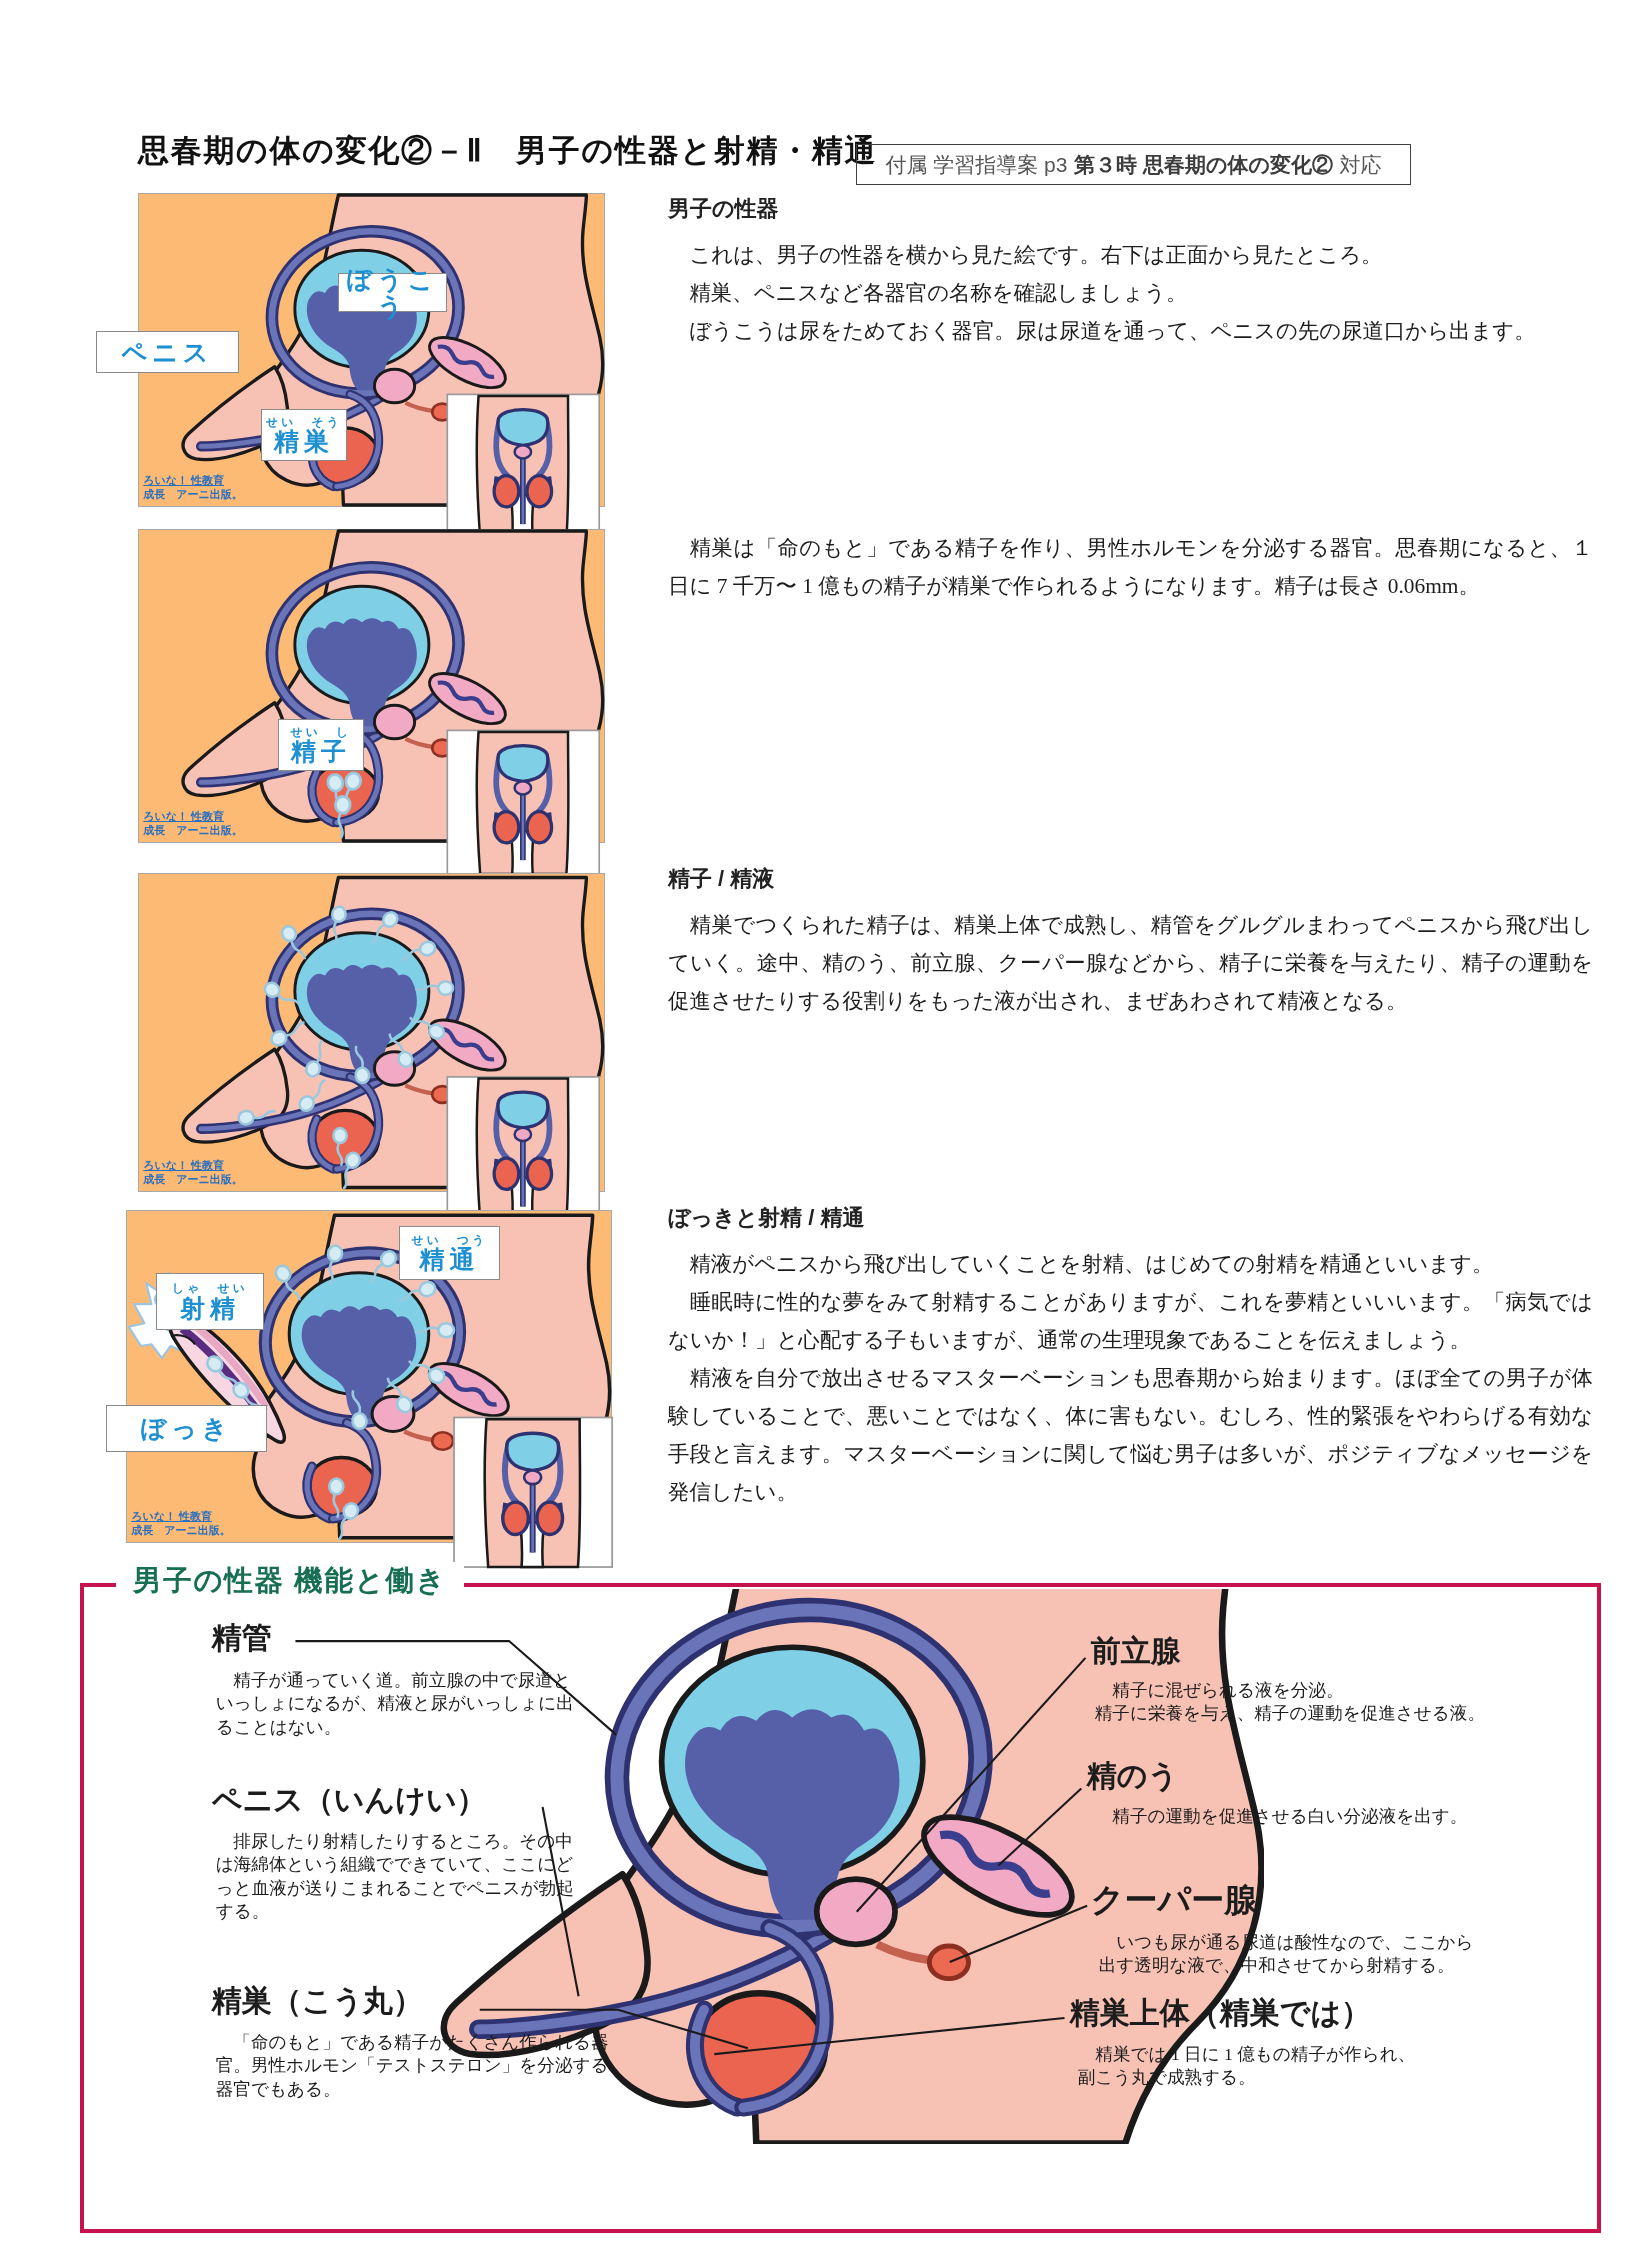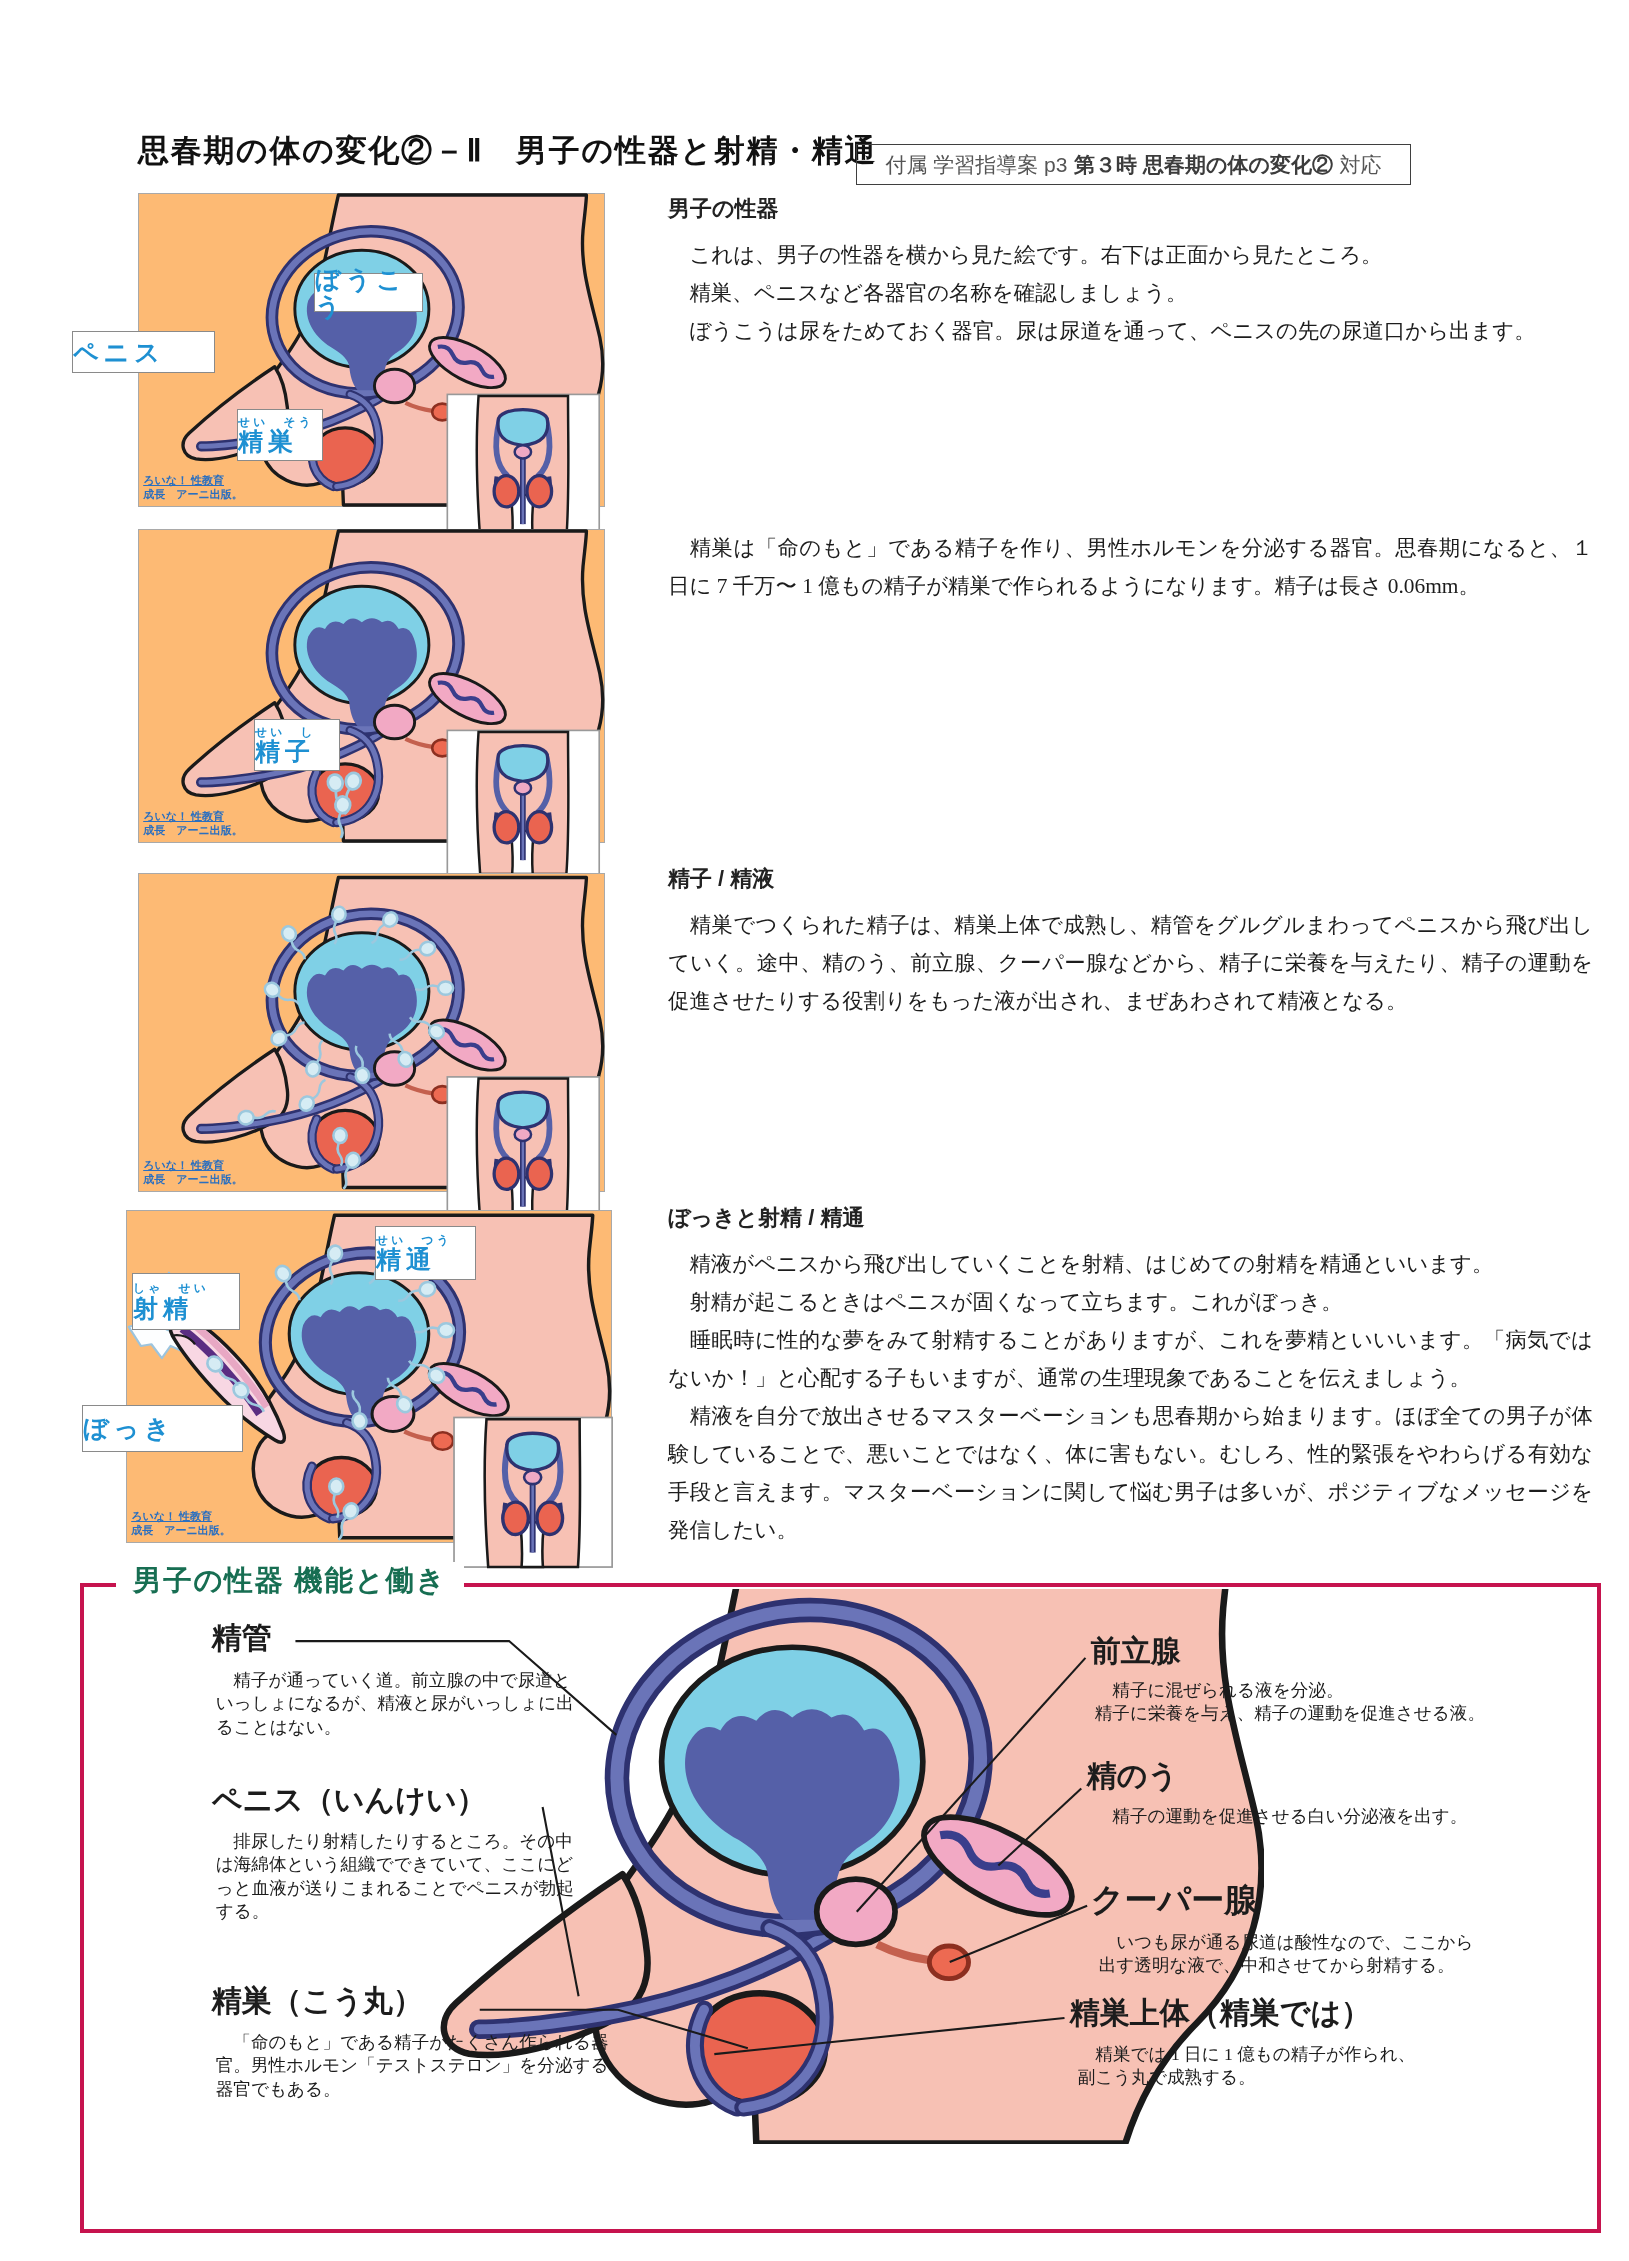--- a/index.html
+++ b/index.html
@@ -10,21 +10,21 @@
   #ref-box{position:absolute;left:856px;top:144px;width:553px;height:39px;border:1.7px solid #3f3f3f;
            display:flex;align-items:center;justify-content:center;font-size:21px;color:#555;white-space:nowrap;}
   #ref-box b{color:#3c3c3c;margin:0 6.7px;}
   
   .panel{position:absolute;background:#fdba74;border:1.3px solid #a9a9a9;}
   .fig{position:absolute;left:0;top:0;width:100%;height:100%;overflow:visible;}
   .logo{position:absolute;left:4.2px;bottom:5px;font-size:11px;line-height:13.4px;color:#2a6fc0;font-weight:bold;}
   .logo .l1{text-decoration:underline;}
   
   .dlabel{position:absolute;background:#fff;border:1.3px solid #8a8a8a;color:#1e90d2;font-weight:bold;
-          display:flex;flex-direction:column;justify-content:center;line-height:1.05;}
+          text-align:center;display:flex;flex-direction:column;justify-content:center;line-height:1.05;margin-left:24px;}
   .dlabel .furi{font-size:11.7px;letter-spacing:3.3px;}
   .dlabel .kanji{font-size:25px;letter-spacing:5px;}
   .dlabel.plain{font-size:25px;letter-spacing:5px;}
   
   .txt{position:absolute;left:668px;width:925px;}
   .txt h2{margin:0 0 11.7px 0;font-size:22px;font-weight:bold;color:#222;}
   .txt p{margin:0;font-size:21.4px;line-height:38px;color:#1c1c1c;
          font-family:"Liberation Serif",serif;text-align:justify;}
   
   #func-box{position:absolute;left:80px;top:1583px;width:1513px;height:642px;border:4.2px solid #c6134e;}
@@ -244,21 +244,20 @@
   </section>
 
   <section class="txt" style="top:864px">
     <h2>精子 / 精液</h2>
     <p>　精巣でつくられた精子は、精巣上体で成熟し、精管をグルグルまわってペニスから飛び出していく。途中、精のう、前立腺、クーパー腺などから、精子に栄養を与えたり、精子の運動を促進させたりする役割りをもった液が出され、まぜあわされて精液となる。</p>
   </section>
 
   <section class="txt" style="top:1203px">
     <h2>ぼっきと射精 / 精通</h2>
     <p>　精液がペニスから飛び出していくことを射精、はじめての射精を精通といいます。</p>
-    <p>　射精が起こるときはペニスが固くなって立ちます。これがぼっき。</p>
     <p>　睡眠時に性的な夢をみて射精することがありますが、これを夢精といいいます。「病気ではないか！」と心配する子もいますが、通常の生理現象であることを伝えましょう。</p>
     <p>　精液を自分で放出させるマスターベーションも思春期から始まります。ほぼ全ての男子が体験していることで、悪いことではなく、体に害もない。むしろ、性的緊張をやわらげる有効な手段と言えます。マスターベーションに関して悩む男子は多いが、ポジティブなメッセージを発信したい。</p>
   </section>
 
   <div id="func-box">
     <div id="func-clip">
       <svg style="position:absolute;left:272px;top:-50px" width="906" height="605" viewBox="0 0 555 370">
         <use href="#body"></use>
           <use href="#flaccid"></use>
           <use href="#organs"></use>

